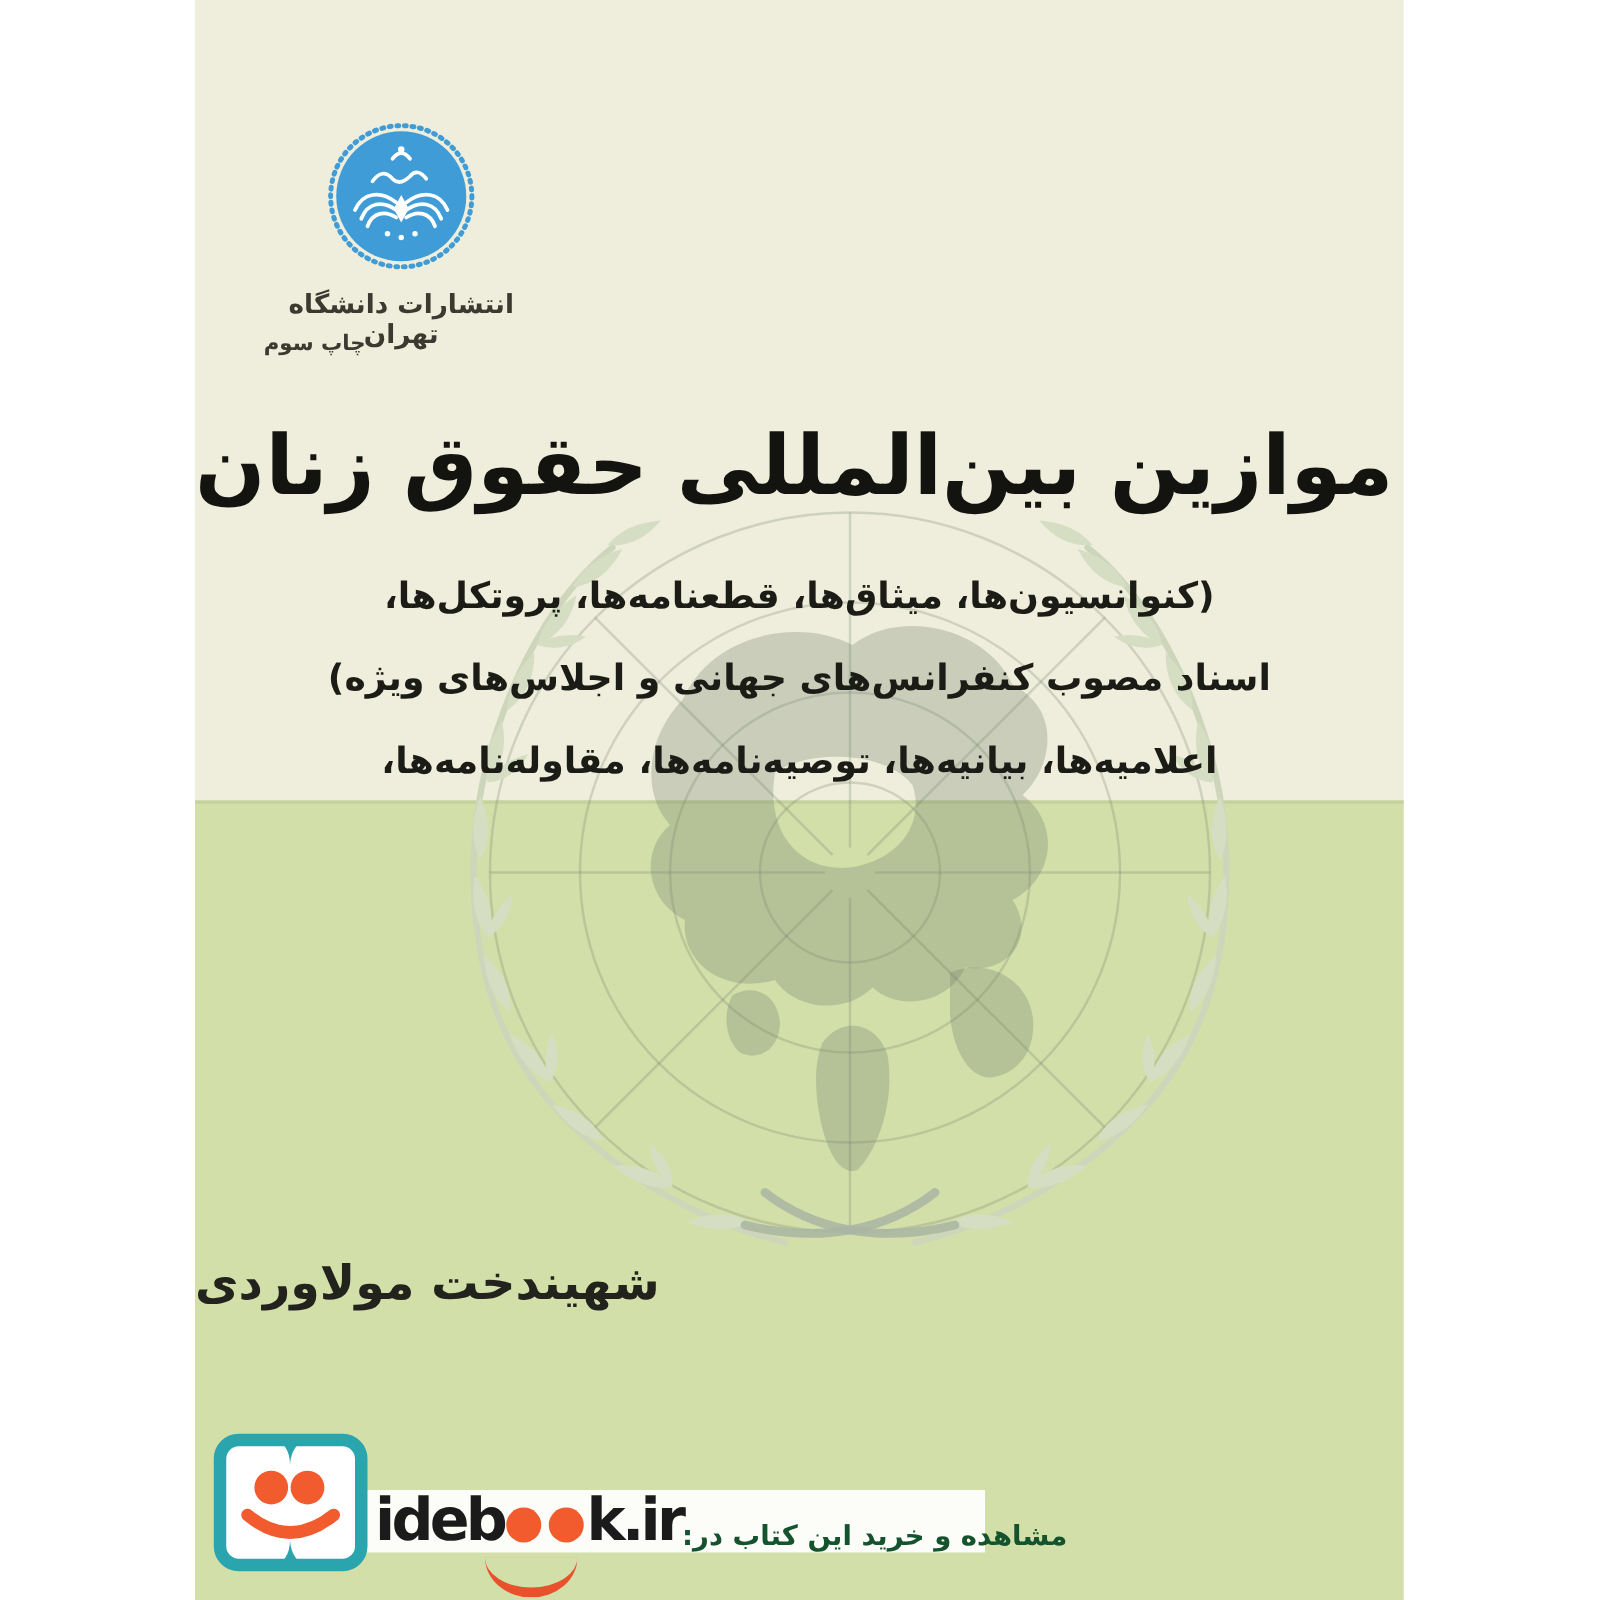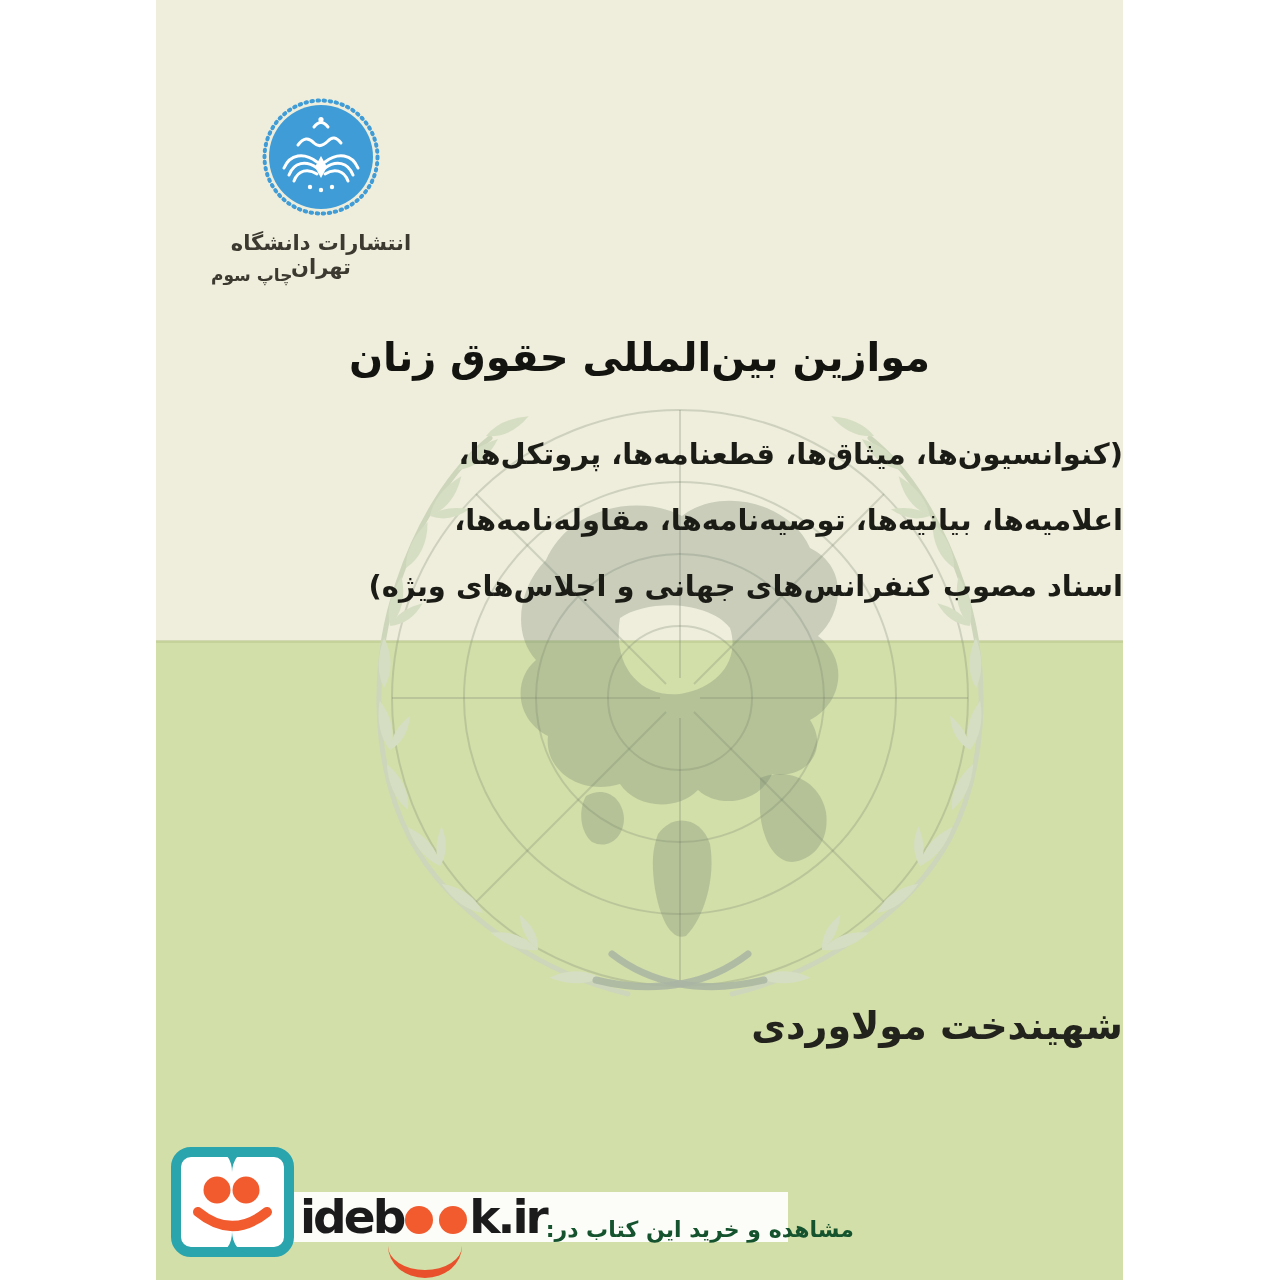--- a/index.html
+++ b/index.html
@@ -7,25 +7,25 @@
         font-family:"DejaVu Sans",sans-serif;}
   .cover{position:absolute;left:156px;top:0;width:967px;height:1280px;
          background:linear-gradient(180deg,#efeedc 0px,#efeedc 641px,#d3dfa9 641px,#d3dfa9 1280px);}
   .split-line{position:absolute;left:0;top:640px;width:967px;height:3px;background:#b9c88f;opacity:.55;}
   .emblem{position:absolute;left:134px;top:398px;width:780px;height:614px;z-index:1;}
   .uot-logo{position:absolute;left:106px;top:98px;width:118px;height:118px;z-index:2;}
   .imprint{position:absolute;left:55px;top:231px;width:220px;text-align:center;z-index:2;
            font-size:21px;font-weight:700;color:#3c3a30;letter-spacing:-1px;}
   .edition{position:absolute;left:55px;top:265px;width:220px;text-align:left;z-index:2;
            font-size:17px;font-weight:700;color:#3c3a30;}
-  .title{position:absolute;left:0;top:334px;width:967px;text-align:center;z-index:2;
-         font-size:40px;font-weight:800;color:#131310;letter-spacing:-1px;}
-  .subtitle{position:absolute;left:0;top:421px;width:967px;z-index:2;
+  .title{position:absolute;left:0;top:334px;width:967px;text-align:left;z-index:2;
+         font-size:66px;font-weight:800;color:#131310;letter-spacing:-1px;}
+  .subtitle{position:absolute;left:0;top:443px;width:967px;text-align:center;z-index:2;
             font-size:29px;font-weight:700;color:#1c1c17;line-height:66px;}
-  .author{position:absolute;left:0;top:1004px;width:967px;text-align:right;z-index:2;
+  .author{position:absolute;left:0;top:1004px;width:967px;text-align:left;z-index:2;
           font-size:38px;font-weight:700;color:#23231d;}
   .wm-bar{position:absolute;left:134px;top:1192px;width:498px;height:50px;background:#fcfcf8;z-index:3;
           display:flex;align-items:center;justify-content:space-between;padding:0 10px;box-sizing:border-box;}
   .wm-logotype{display:flex;align-items:center;font-size:47px;font-weight:700;color:#1b1b1b;
                letter-spacing:-3px;line-height:50px;}
   .o-dot{display:inline-block;width:28px;height:28px;border-radius:50%;background:#f15b2e;
          margin:0 2px;transform:translateY(3px);}
   .o-dot.second{margin-left:4px;}
   .wm-caption{font-size:22px;font-weight:700;color:#14532d;white-space:nowrap;margin-top:24px;}
   .wm-smile{position:absolute;left:232px;top:1246px;width:74px;height:24px;z-index:3;
@@ -122,22 +122,22 @@
       </g>
     </svg>
 
     <div class="imprint" dir="rtl">انتشارات دانشگاه تهران</div>
     <div class="edition" dir="rtl">چاپ سوم</div>
 
     <div class="title" dir="rtl">موازین بین‌المللی حقوق زنان</div>
 
     <div class="subtitle" dir="rtl">
       <div>(کنوانسیون‌ها، میثاق‌ها، قطعنامه‌ها، پروتکل‌ها،</div>
+      <div>اسناد مصوب کنفرانس‌های جهانی و اجلاس‌های ویژه)</div>
       <div>اعلامیه‌ها، بیانیه‌ها، توصیه‌نامه‌ها، مقاوله‌نامه‌ها،</div>
-      <div>اسناد مصوب کنفرانس‌های جهانی و اجلاس‌های ویژه)</div>
     </div>
 
     <div class="author" dir="rtl">شهیندخت مولاوردی</div>
 
     <div class="wm-bar">
       <div class="wm-logotype">
         <span>ideb</span>
         <span class="o-dot"></span>
         <span class="o-dot second"></span>
         <span>k.ir</span>

